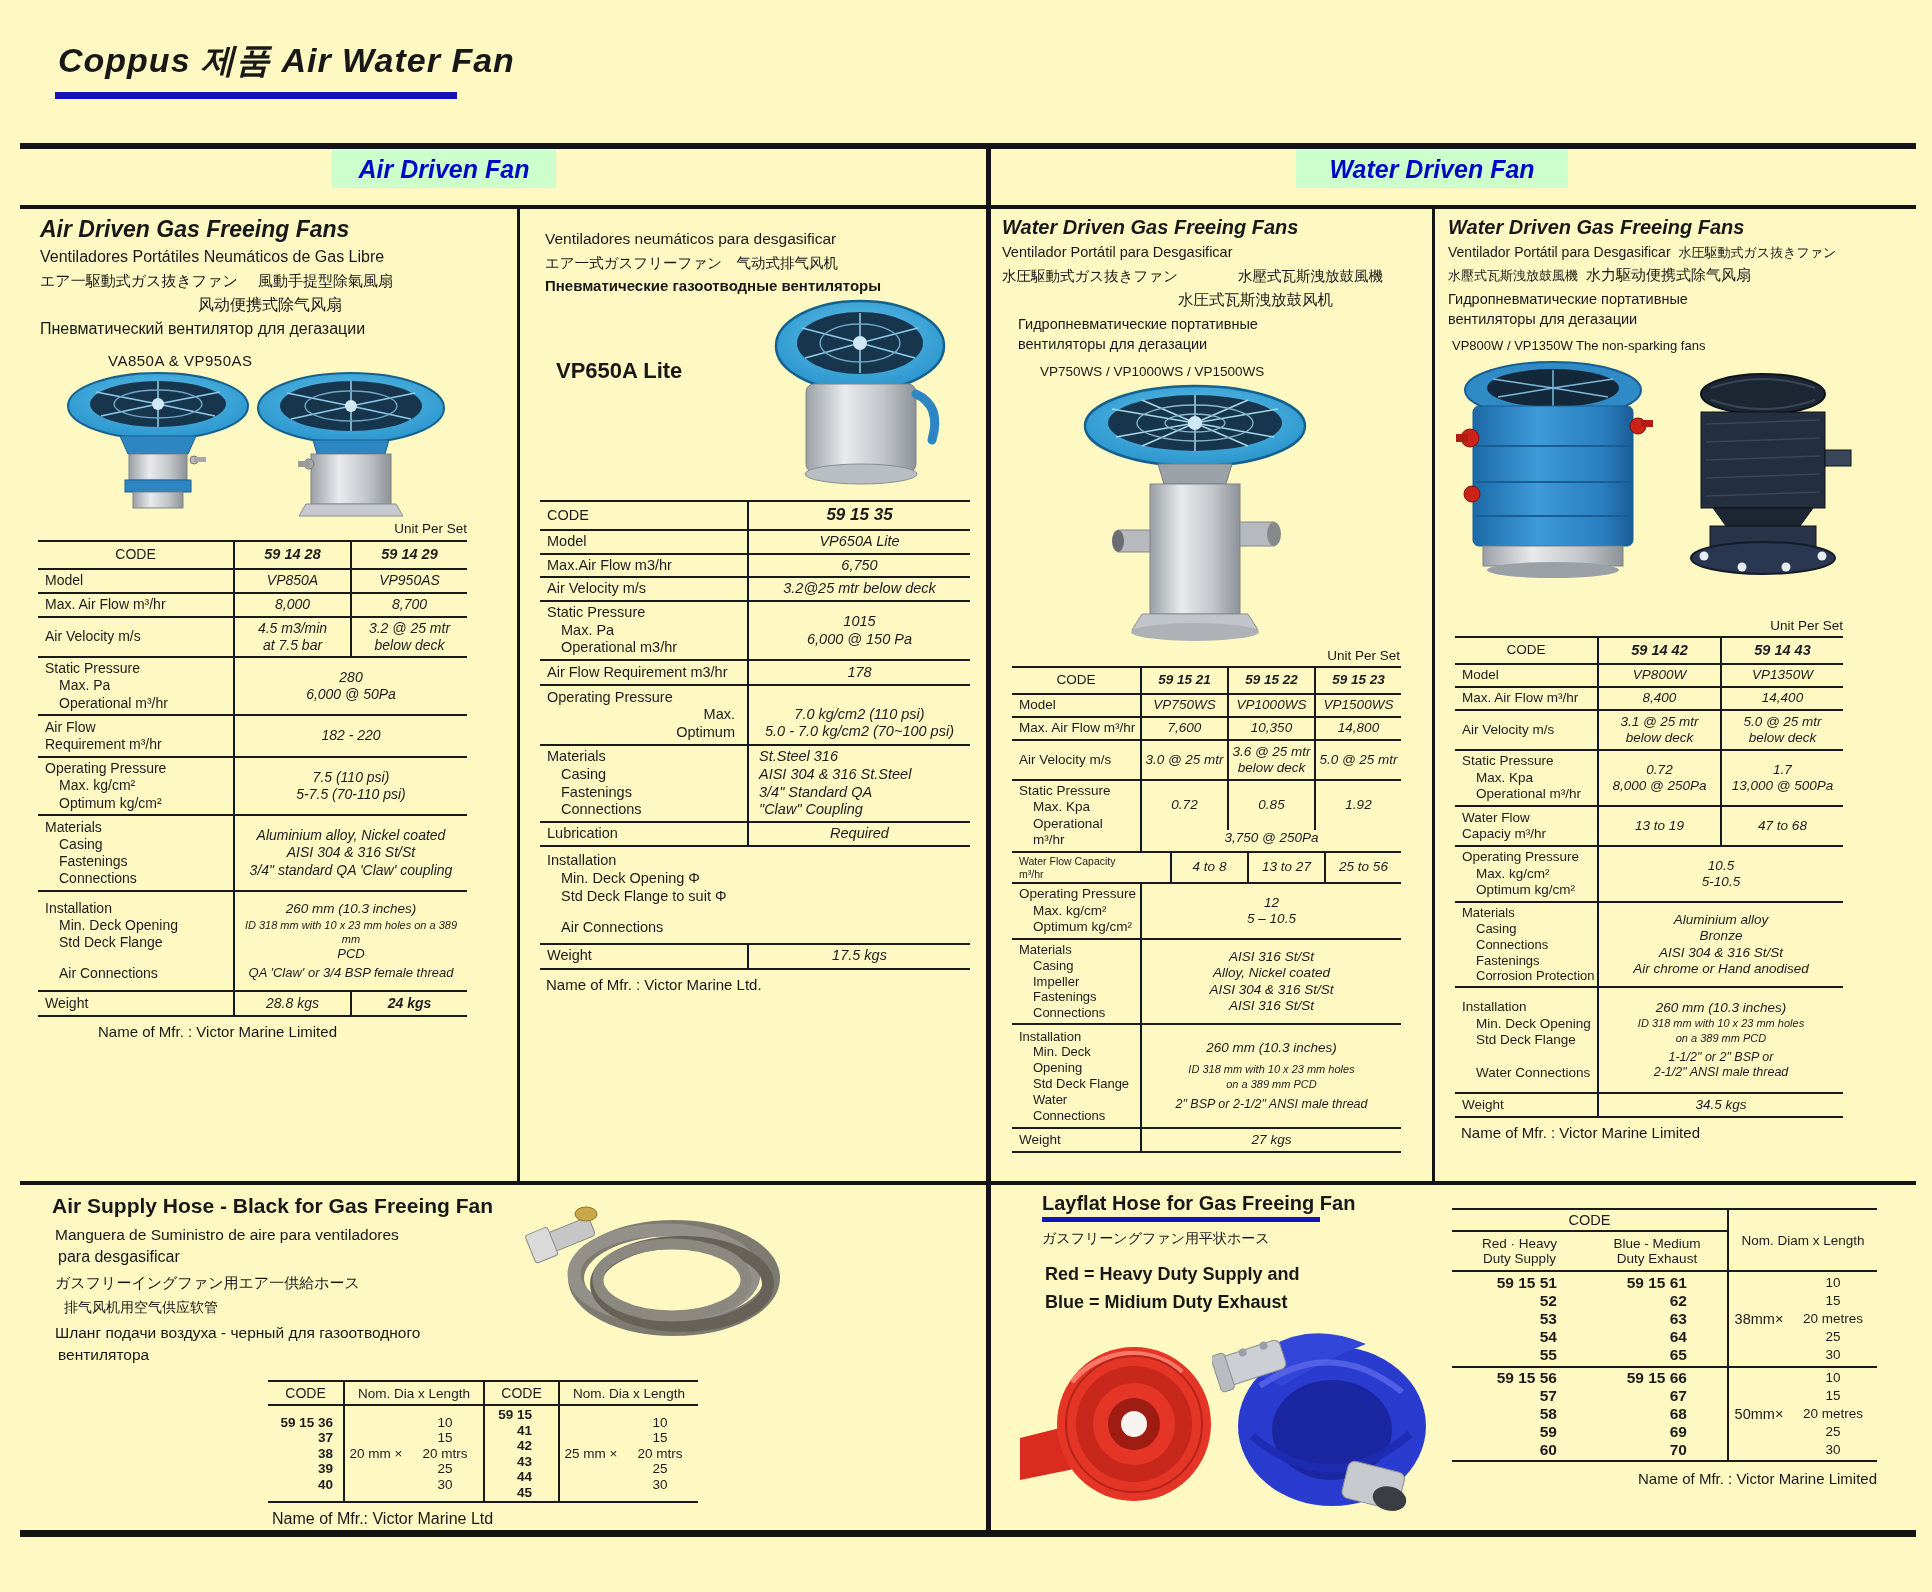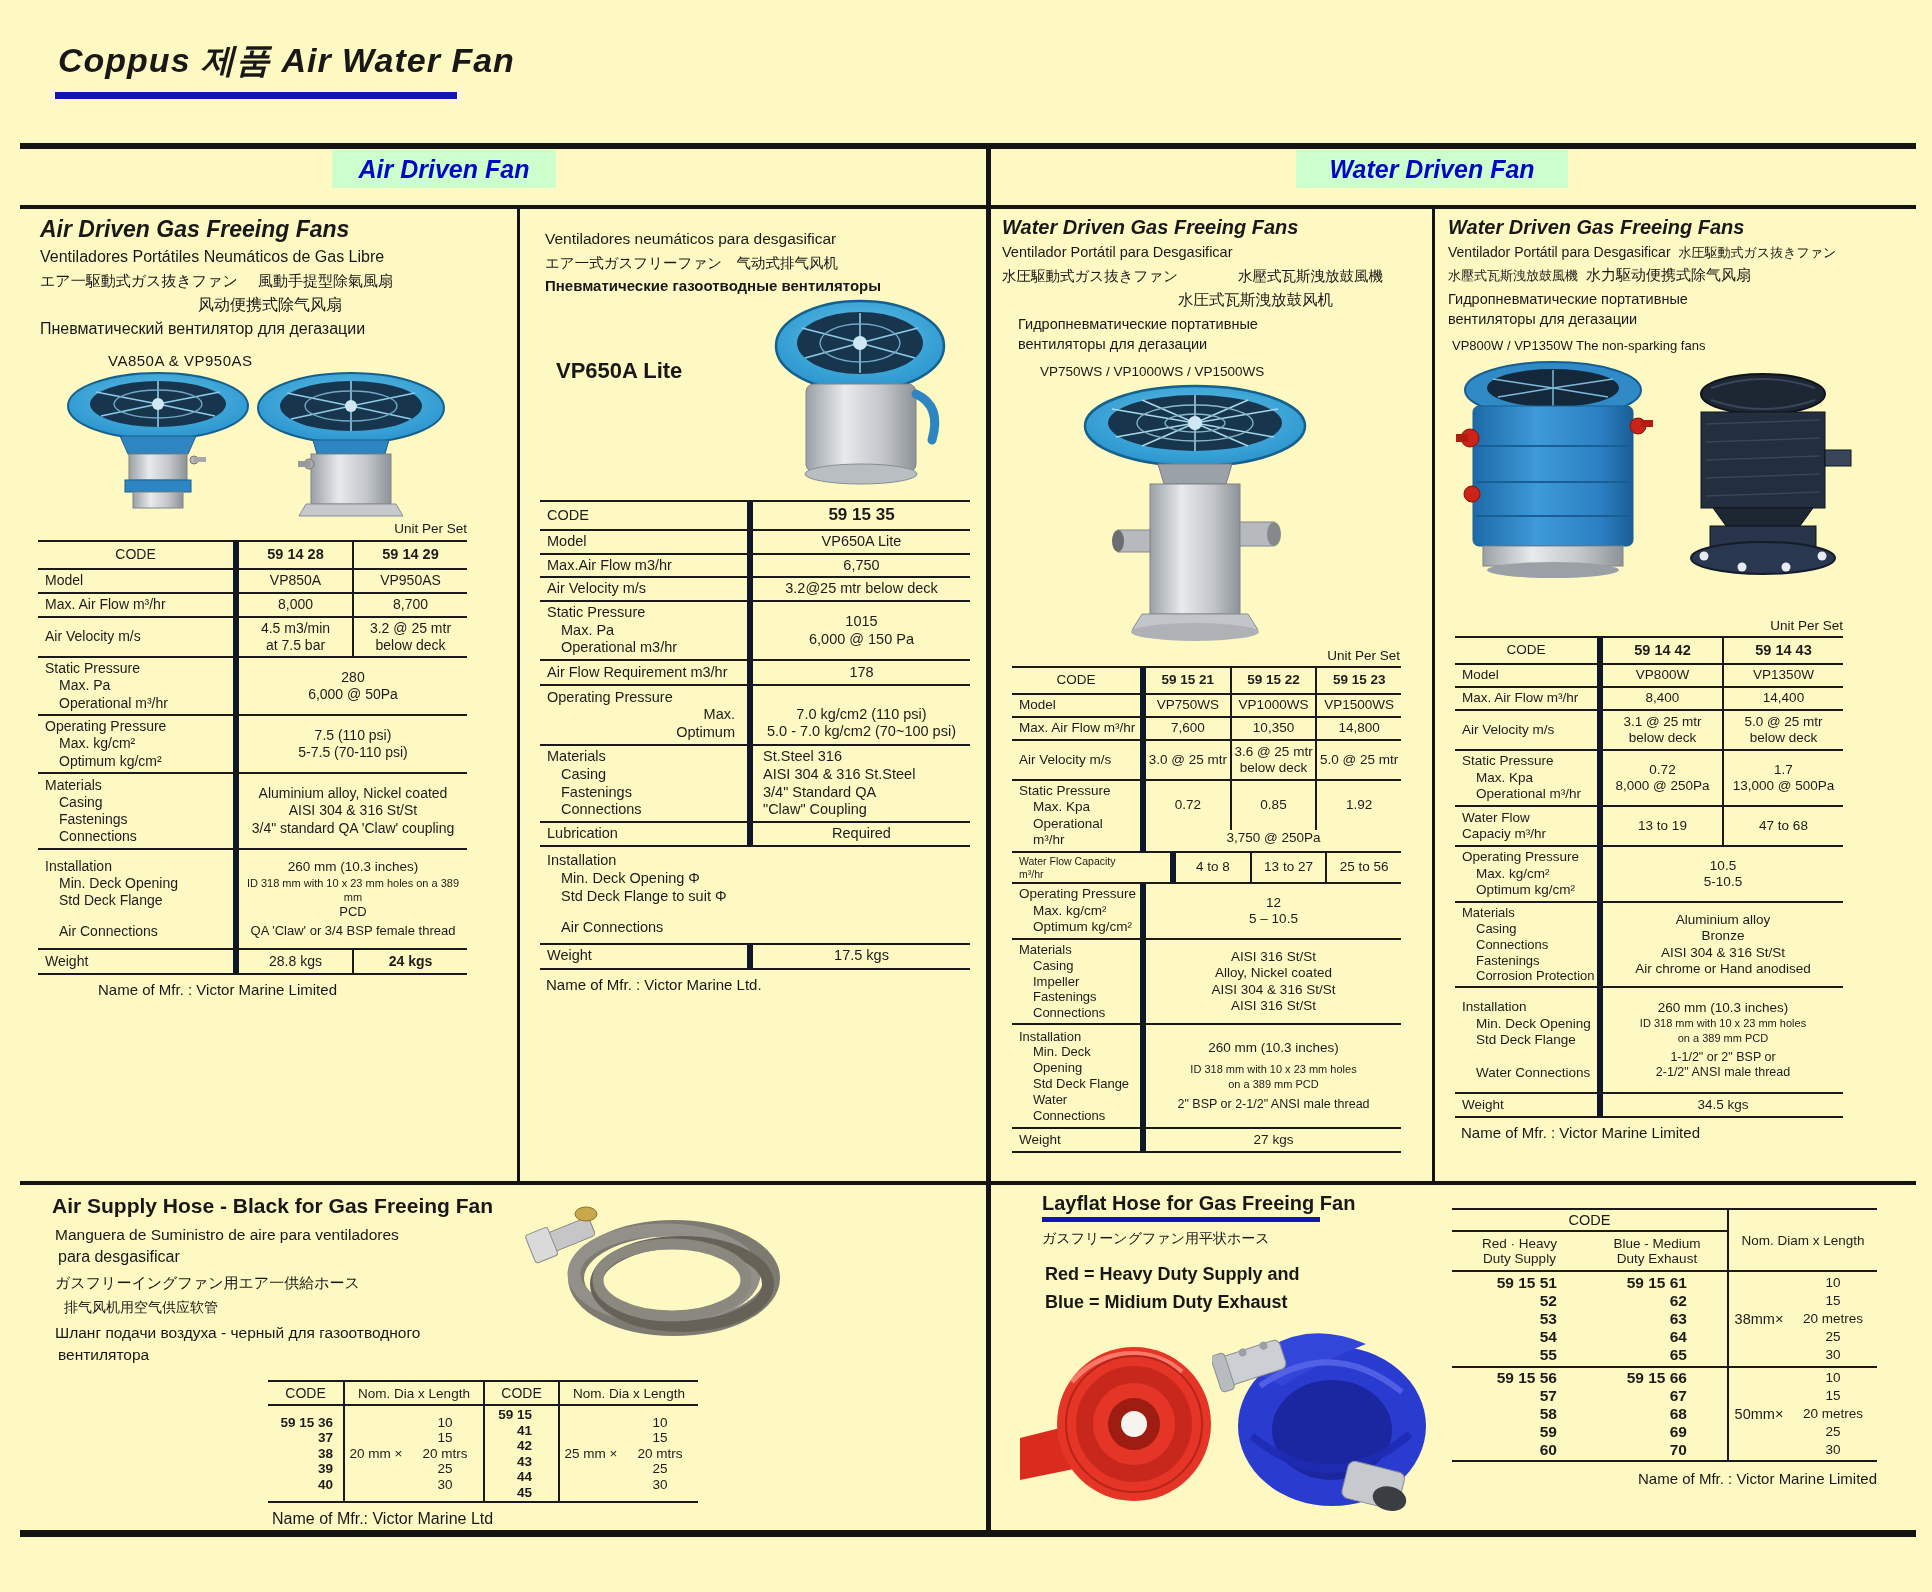--- a/index.html
+++ b/index.html
@@ -16,22 +16,22 @@
   .blubar{position:absolute;background:#1414b8;}
   
   .spec{position:relative;border-top:2px solid #1a1a1a;border-bottom:2px solid #1a1a1a;
         font-size:14px;line-height:1.22;color:#1c1c1c;box-sizing:border-box;}
   .spec .r{display:flex;border-top:2px solid #1a1a1a;align-items:stretch;box-sizing:border-box;}
   .spec .r.f{border-top:none;}
   .lc{flex:none;display:flex;flex-direction:column;justify-content:center;
       padding:2px 2px 2px 7px;box-sizing:border-box;}
   .lc.cc{align-items:center;padding-left:2px;text-align:center;}
   .i{padding-left:14px;}
-  .va{flex:1;border-left:6px solid #0f172a;display:flex;flex-direction:column;justify-content:center;
-      align-items:center;text-align:center;padding:1px 2px;box-sizing:border-box;}
+  .va{flex:1;border-left:2px solid #0f172a;display:flex;flex-direction:column;justify-content:center;
+      align-items:center;text-align:center;padding:1px 2px;box-sizing:border-box;font-style:italic;}
   .va.nopad{padding:0;}
   .va.left{align-items:flex-start;text-align:left;padding-left:10px;}
   .va.bot{justify-content:flex-end;padding-bottom:3px;}
   .sub{display:flex;width:100%;flex:1;align-self:stretch;}
   .sub>div{flex:1;display:flex;flex-direction:column;justify-content:center;align-items:center;
            text-align:center;padding:1px 0;box-sizing:border-box;}
   .sub>div.bl{border-left:2px solid #1a1a1a;}
   .t1 .lc{width:195px;}
   .t2 .lc{width:207px;font-size:14.5px;}
   .t2 .va{font-size:14.5px;}
@@ -192,20 +192,29 @@
         <div class="lc">
           <div>Static Pressure</div>
             <div class="i">Max. Pa</div>
             <div class="i">Operational m³/hr</div>
         </div>
         <div class="va">
             <div>280</div>
             <div>6,000 @ 50Pa</div>
           </div>
       </div>
+      <div class="r" style="min-height:42px;">
+        <div class="lc">
+            <div>Air Flow</div>
+            <div>Requirement m³/hr</div>
+          </div>
+        <div class="va">
+            <div>182 - 220</div>
+          </div>
+      </div>
       <div class="r" style="min-height:58px;">
         <div class="lc">
           <div>Operating Pressure</div>
             <div class="i">Max. kg/cm²</div>
             <div class="i">Optimum kg/cm²</div>
         </div>
         <div class="va">
             <div>7.5 (110 psi)</div>
             <div>5-7.5 (70-110 psi)</div>
           </div>

